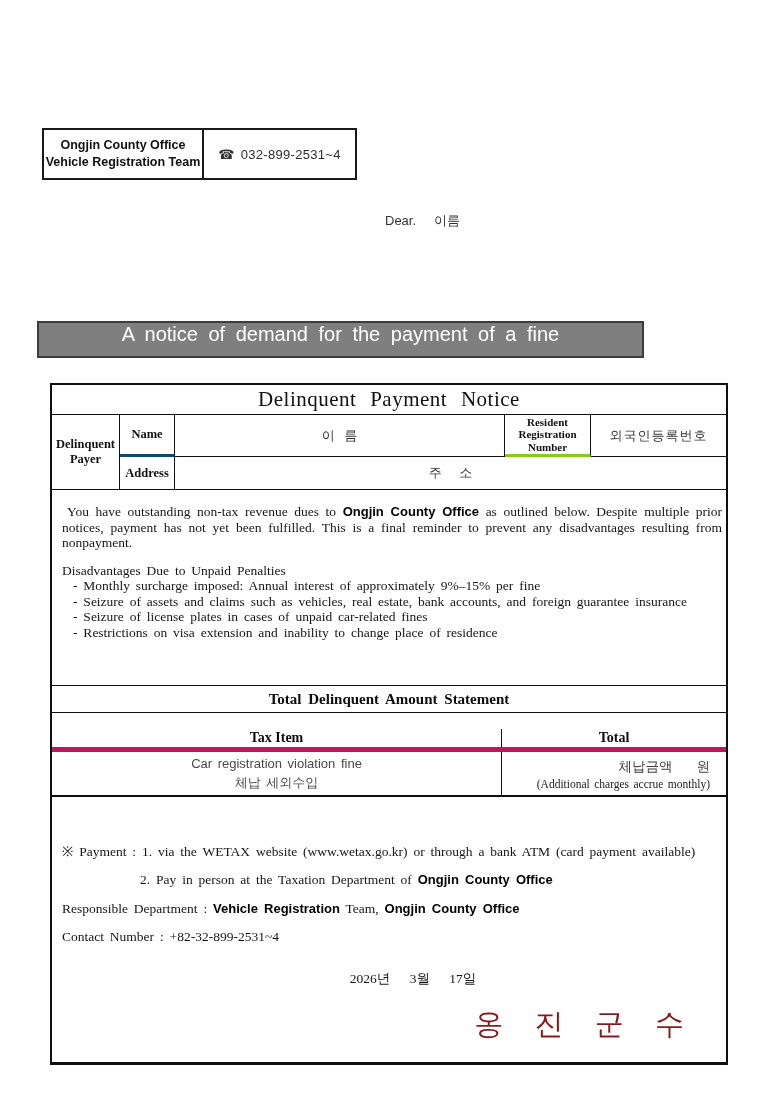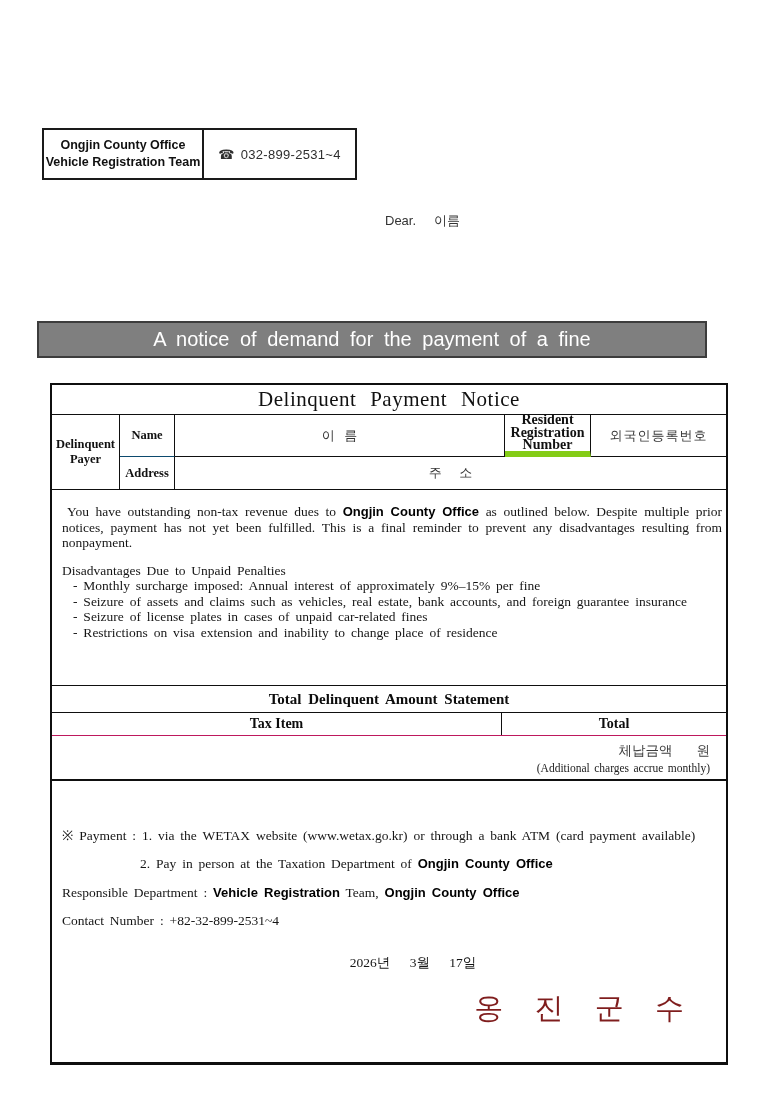--- a/index.html
+++ b/index.html
@@ -28,23 +28,23 @@
 
   
   .salutation {
     position:absolute; left:385px; top:212px;
     font-family:"Liberation Sans", sans-serif; font-size:13px; color:#333;
   }
   .sal-name { margin-left:18px;font-family:Liberation Mono, monospace; }
 
   
   .banner {
-    position:absolute; left:37px; top:321px; width:670px; height:37px;
+    position:absolute; left:37px; top:321px; width:607px; height:37px;
     background:#7f7f7f; border:2px solid #3c3c3c;
-    display:flex; align-items:center; justify-content:center;
+    display:flex; justify-content:center;
     color:#ffffff; font-family:"Liberation Sans", sans-serif; font-size:20px; word-spacing:5px;
   }
 
   
   .notice-table {
     position:absolute; left:50px; top:383px; width:678px; height:682px;
     border:2px solid #0f0f0f; border-bottom-width:3px; background:#fff;
     display:flex; flex-direction:column;
   }
   .title-row {
@@ -53,43 +53,43 @@
     font-size:21px; word-spacing:8px; letter-spacing:0.5px; color:#111;
   }
   .payer-grid {
     display:grid; grid-template-columns:68px 55px 330px 86px 1fr;
     grid-template-rows:42px 32px; border-bottom:1px solid #0f0f0f;
   }
   .cell { display:flex; align-items:center; justify-content:center; text-align:center; }
   .c-head { font-weight:bold; font-size:12.5px; color:#111; }
   .c-val { font-family:"Liberation Sans", sans-serif; font-size:13px; color:#333; }
   .c-payer { grid-row:1 / 3; grid-column:1; border-right:1px solid #0f0f0f; padding:0 18px; line-height:15px; }
-  .c-name-l { grid-row:1; grid-column:2; border-right:1px solid #0f0f0f; border-bottom:1px solid #0c4a6e; }
+  .c-name-l { grid-row:1; grid-column:2; border-right:1px solid #0f0f0f; border-bottom:3px solid #0c4a6e; }
   .c-name-v { grid-row:1; grid-column:3; border-right:1px solid #0f0f0f; border-bottom:1px solid #0f0f0f; word-spacing:6px; }
-  .c-rrn-l  { grid-row:1; grid-column:4; border-right:1px solid #0f0f0f; border-bottom:6px solid #84cc16;
-              font-size:14px; line-height:12.5px; padding:0 4px; }
+  .c-rrn-l  { grid-row:1; grid-column:4; border-right:1px solid #0f0f0f; border-bottom:3px solid #84cc16;
+              font-size:11px; line-height:12.5px; padding:0 4px; }
   .c-rrn-v  { grid-row:1; grid-column:5; border-bottom:1px solid #0f0f0f; letter-spacing:1px; }
   .c-addr-l { grid-row:2; grid-column:2; border-right:1px solid #0f0f0f; }
   .c-addr-v { grid-row:2; grid-column:3 / 6; word-spacing:14px; }
 
   .body-section {
     height:196px; border-bottom:1px solid #0f0f0f; padding:14px 4px 0 10px;
     font-size:13.5px; line-height:15.5px; color:#151515; word-spacing:2.5px;
   }
   .intro { text-align:justify; text-indent:5px; }
   .bsans { font-family:"Liberation Sans", sans-serif; font-weight:bold; font-size:13px; color:#000; }
   .dis-heading { margin-top:12px; }
   .dis-item { padding-left:24px; text-indent:-13px; text-align:justify; }
 
   .stmt-title {
     height:27px; border-bottom:1px solid #0f0f0f;
     display:flex; align-items:center; justify-content:center;
     font-weight:bold; font-size:15px; word-spacing:3px; color:#0c0c0c;text-align:right;
   }
-  .tax-header { height:23px; border-bottom:1px solid #be185d; display:flex; }
+  .tax-header { height:23px; border-bottom:5px solid #be185d; display:flex;margin-top:16px; }
   .th-left {
     width:450px; border-right:1px solid #0f0f0f; display:flex; align-items:center; justify-content:center;
     font-weight:bold; font-size:14px; color:#0c0c0c;
   }
   .th-right { flex:1; display:flex; align-items:center; justify-content:center;
     font-weight:bold; font-size:14px; color:#0c0c0c; }
   .tax-data { height:45px; border-bottom:2px solid #0f0f0f; display:flex; }
   .td-left {
     width:450px; border-right:1px solid #0f0f0f;
     display:flex; flex-direction:column; align-items:center; justify-content:center; gap:3px;
@@ -161,20 +161,24 @@
     </div>
 
     <div class="stmt-title">Total Delinquent Amount Statement</div>
 
     <div class="tax-header">
       <div class="th-left">Tax Item</div>
       <div class="th-right">Total</div>
     </div>
 
     <div class="tax-data">
+      <div class="td-left">
+        <div>Car registration violation fine</div>
+        <div>체납 세외수입</div>
+      </div>
       <div class="td-right">
         <div class="amount"><span>체납금액</span><span class="unit">원</span></div>
         <div class="note">(Additional charges accrue monthly)</div>
       </div>
     </div>
 
     <div class="footer-section">
       <div class="fline f1">※ Payment : 1. via the WETAX website (www.wetax.go.kr) or through a bank ATM (card payment available)</div>
       <div class="fline f2"><span>2. Pay in person at the Taxation Department of </span><span class="bsans">Ongjin County Office</span></div>
       <div class="fline f3"><span>Responsible Department : </span><span class="bsans">Vehicle Registration</span><span> Team, </span><span class="bsans">Ongjin County Office</span></div>

